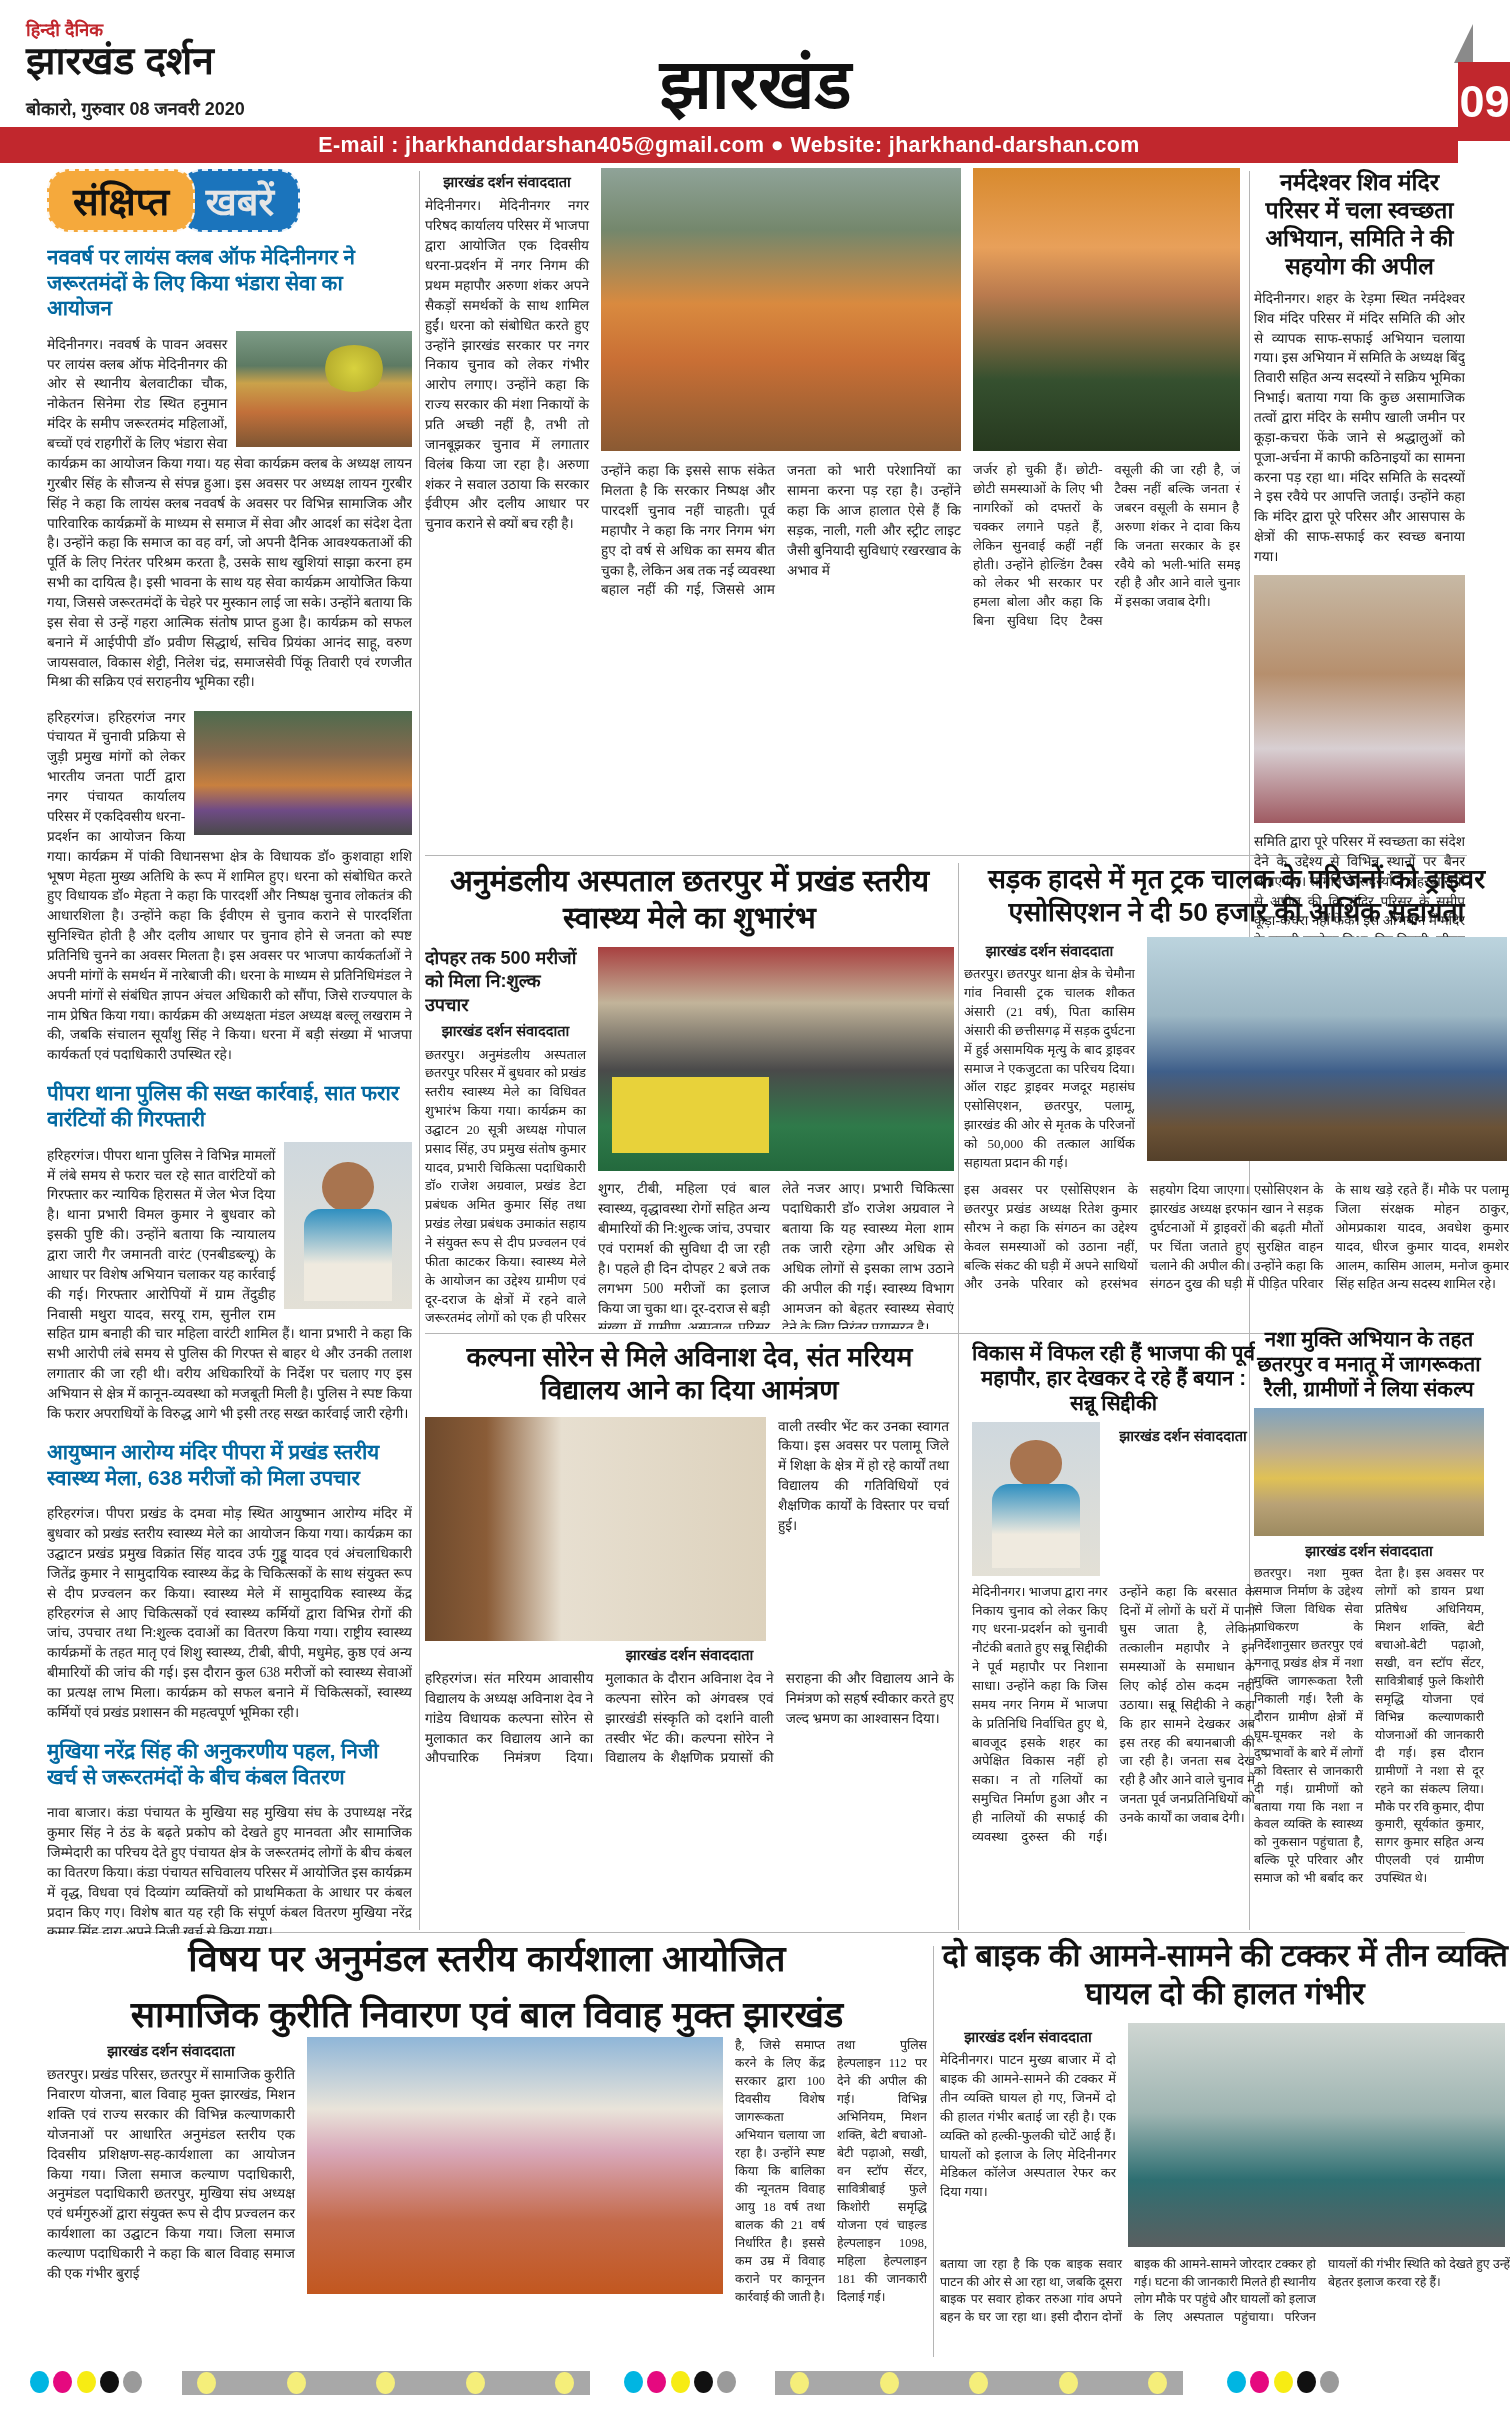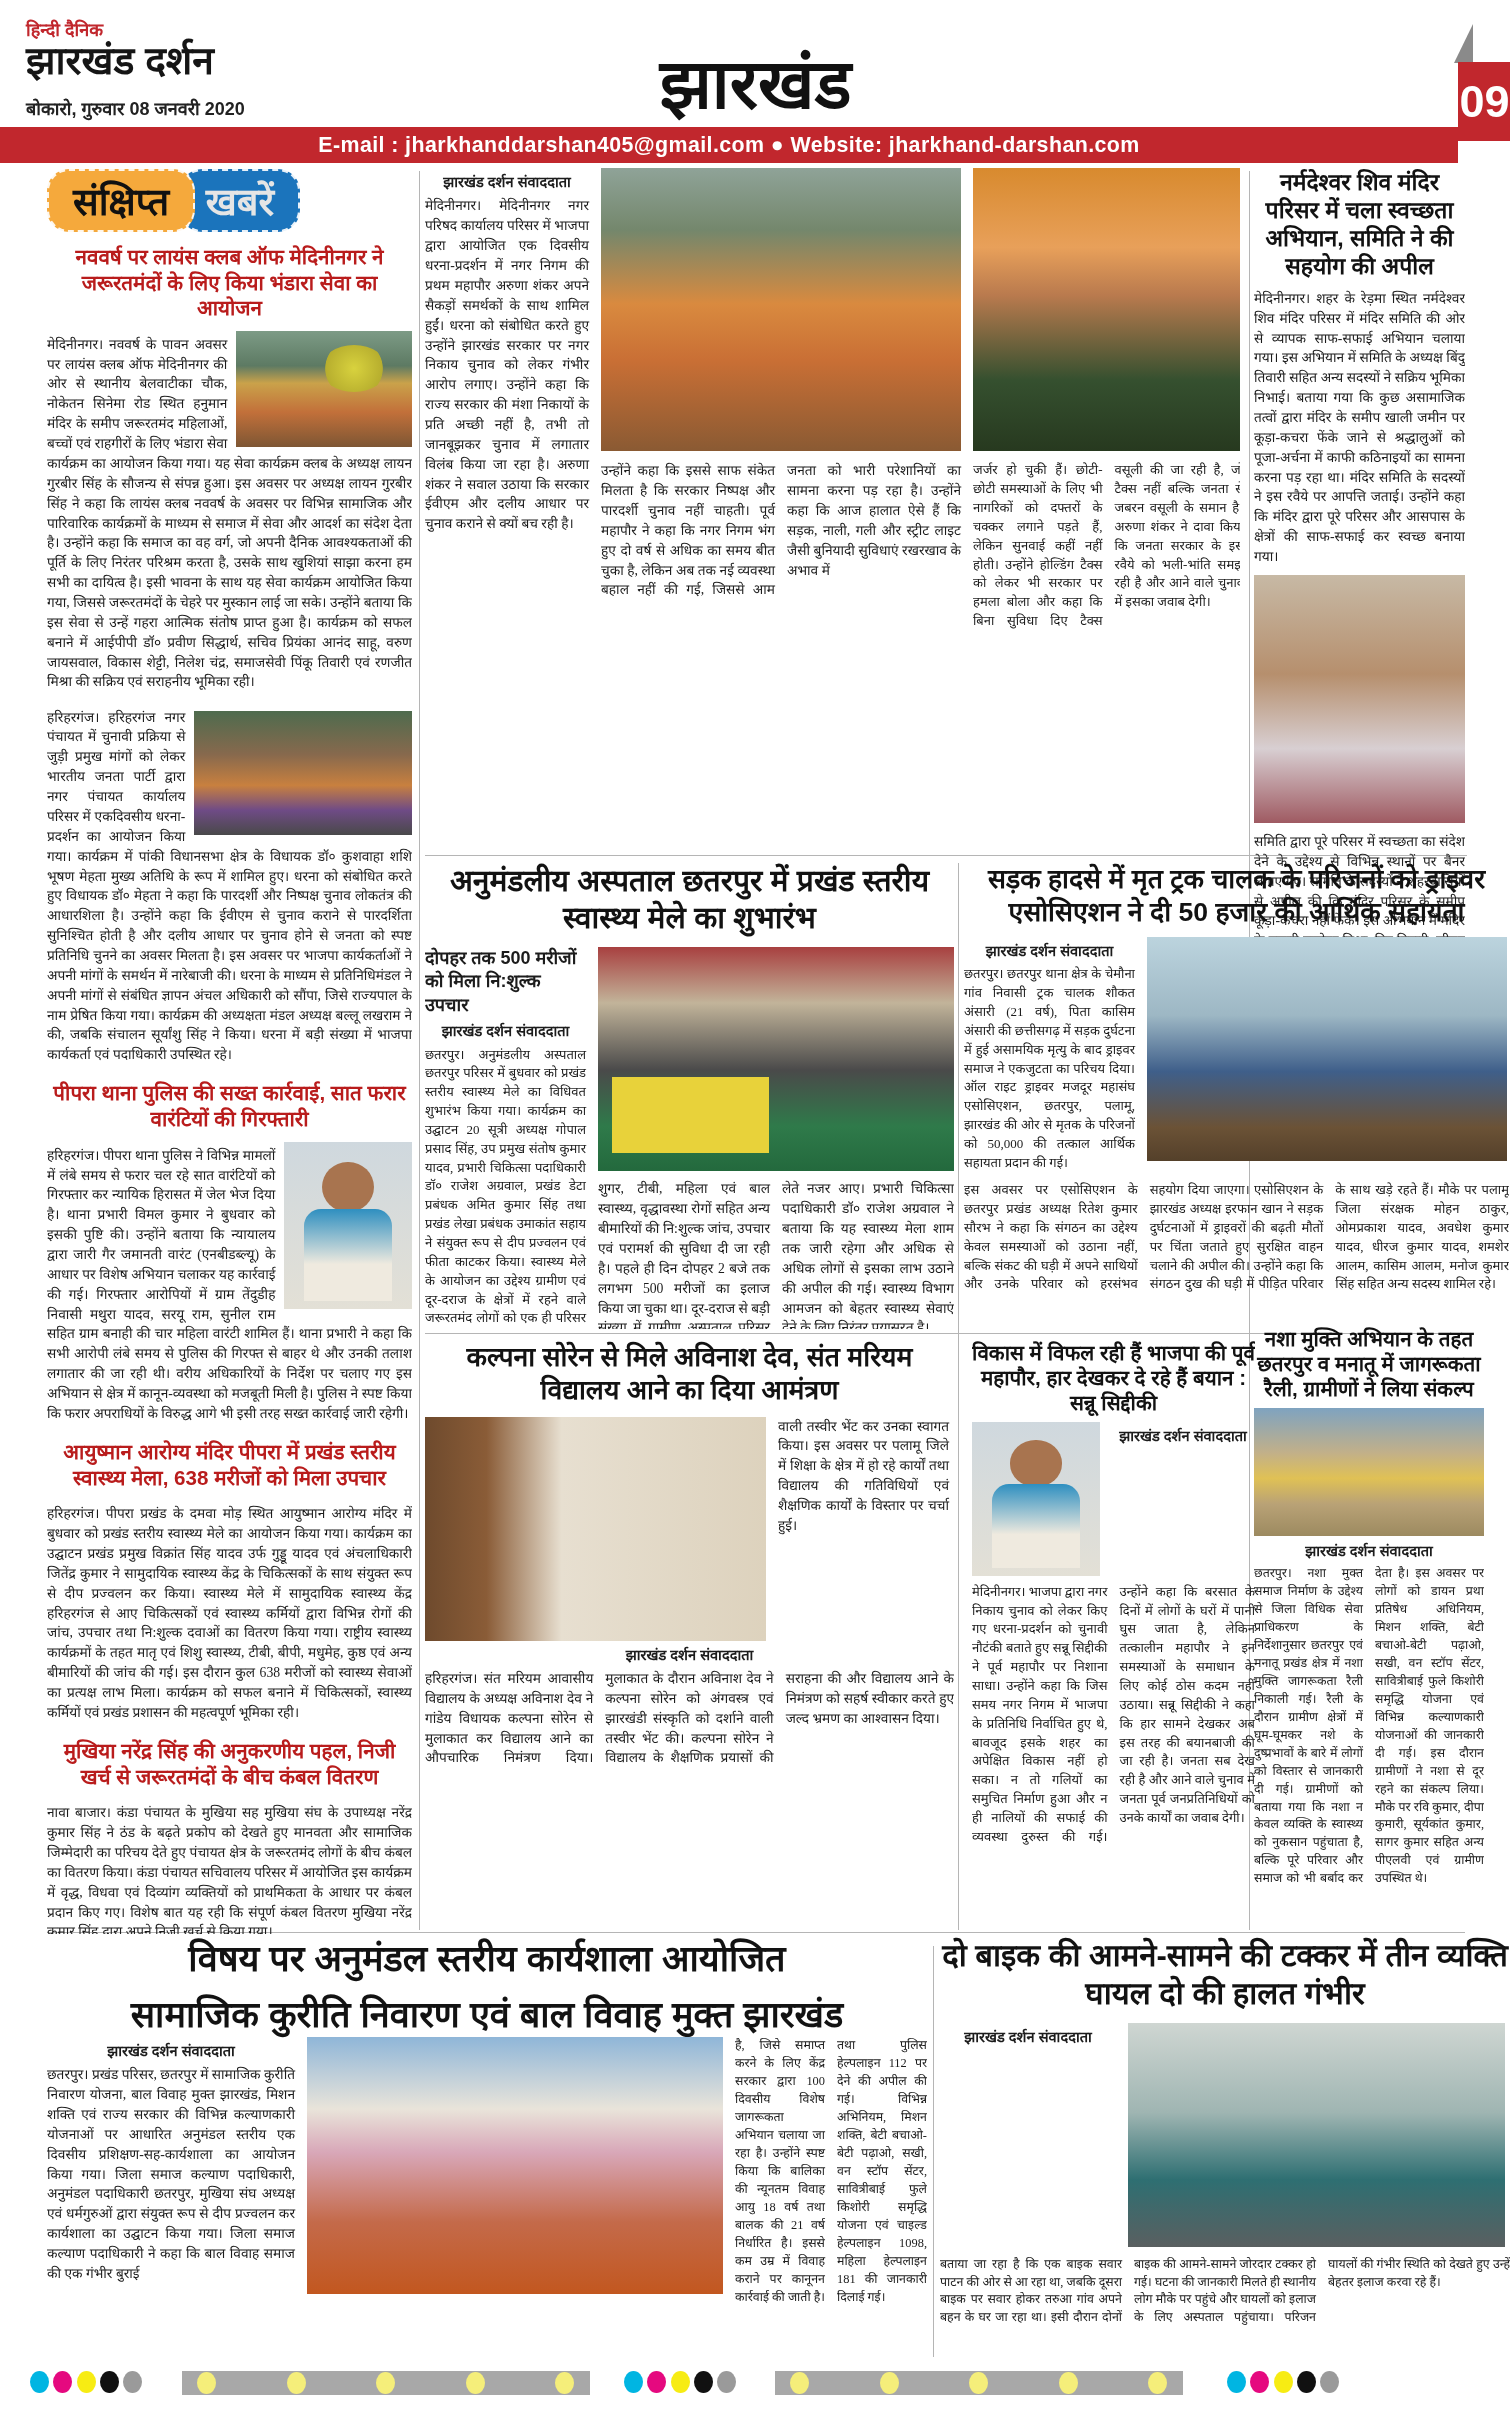--- a/index.html
+++ b/index.html
@@ -31,21 +31,21 @@
   .cols3{column-count:3;column-gap:12px;}
   .row{display:flex;gap:12px;}
   .divider{position:absolute;background:#b5b5b5;}
   
   .briefs-header{display:flex;align-items:center;margin:5.1px 0 12px;}
   .pill{font-family:"Liberation Sans",sans-serif;font-weight:bold;font-size:38px;
         padding:3.4px 24px;border-radius:22px;border:2.6px dashed rgba(255,255,255,.9);}
   .pill-orange{background:#f5a93c;color:#111;z-index:1;}
   .pill-blue{background:#1b74bc;color:#e5e5e5;margin-left:-15.4px;}
   .brief{margin-bottom:15.4px;}
-  .brief h3{font-family:"Liberation Sans",sans-serif;font-size:20.6px;line-height:1.25;margin:0 0 6.9px;color:#b91c1c;text-align:center;}
+  .brief h3{font-family:"Liberation Sans",sans-serif;font-size:20.6px;line-height:1.25;margin:0 0 6.9px;color:#0369a1;}
   .brief .fl-img{float:right;margin:3.4px 0 5.1px 8.6px;}
   
   .ph-crowd1{background:linear-gradient(180deg,#7d9b86 0%,#5d7a63 30%,#caa24a 45%,#c2703a 70%,#7d5634 100%);}
   .ph-crowd1:after{content:"";position:absolute;right:14%;top:12%;width:38%;height:40%;border-radius:50%;
         background:radial-gradient(circle,#d8d23e 0%,#b7ae2e 70%,transparent 72%);}
   .ph-dharna{background:linear-gradient(180deg,#4e6b4e 0%,#87694d 35%,#c8803f 60%,#6f4b86 80%,#494949 100%);}
   .ph-portrait{background:linear-gradient(180deg,#cfd8de 0%,#e3e0d6 100%);}
   .ph-portrait:before{content:"";position:absolute;left:30%;top:12%;width:40%;height:30%;border-radius:50%;background:#a8744f;}
   .ph-portrait:after{content:"";position:absolute;left:16%;top:40%;width:68%;height:55%;border-radius:17px 17px 0 0;
         background:linear-gradient(180deg,#2e8fc0 0%,#efeadf 60%);}
@@ -215,20 +215,21 @@
       <div class="photo ph-tent" style="width:416px;height:257px;"></div>
       <p class="body-text cols2" style="margin:0;width:192px;font-size:12.4px;">है, जिसे समाप्त करने के लिए केंद्र सरकार द्वारा 100 दिवसीय विशेष जागरूकता अभियान चलाया जा रहा है। उन्होंने स्पष्ट किया कि बालिका की न्यूनतम विवाह आयु 18 वर्ष तथा बालक की 21 वर्ष निर्धारित है। इससे कम उम्र में विवाह कराने पर कानूनन कार्रवाई की जाती है। तथा पुलिस हेल्पलाइन 112 पर देने की अपील की गई। विभिन्न अभिनियम, मिशन शक्ति, बेटी बचाओ-बेटी पढ़ाओ, सखी, वन स्टॉप सेंटर, सावित्रीबाई फुले किशोरी समृद्धि योजना एवं चाइल्ड हेल्पलाइन 1098, महिला हेल्पलाइन 181 की जानकारी दिलाई गई।</p>
     </div>
   </article>
 
   <article class="block" style="left:940px;top:1937px;width:570px;height:425px;">
     <h1 class="headline" style="font-size:31px;margin:0 0 10.3px;">दो बाइक की आमने-सामने की टक्कर में तीन व्यक्ति घायल दो की हालत गंभीर</h1>
     <div class="row">
       <div style="width:176px;flex:none;">
         <div class="byline">झारखंड दर्शन संवाददाता</div>
+        <p class="body-text" style="margin:0;font-size:13px;">मेदिनीनगर। पाटन मुख्य बाजार में दो बाइक की आमने-सामने की टक्कर में तीन व्यक्ति घायल हो गए, जिनमें दो की हालत गंभीर बताई जा रही है। एक व्यक्ति को हल्की-फुलकी चोटें आई हैं। घायलों को इलाज के लिए मेदिनीनगर मेडिकल कॉलेज अस्पताल रेफर कर दिया गया।</p>
       </div>
       <div class="photo ph-hosp" style="width:377px;height:224px;"></div>
     </div>
     <p class="body-text cols3" style="margin:8.6px 0 0;font-size:12.4px;">बताया जा रहा है कि एक बाइक सवार पाटन की ओर से आ रहा था, जबकि दूसरा बाइक पर सवार होकर तरुआ गांव अपने बहन के घर जा रहा था। इसी दौरान दोनों बाइक की आमने-सामने जोरदार टक्कर हो गई। घटना की जानकारी मिलते ही स्थानीय लोग मौके पर पहुंचे और घायलों को इलाज के लिए अस्पताल पहुंचाया। परिजन घायलों की गंभीर स्थिति को देखते हुए उन्हें बेहतर इलाज करवा रहे हैं।</p>
   </article>
 
   <div class="print-marks">
     <div class="dots" style="left:30px;">
       <span class="dot" style="background:#00b5e2;"></span>
         <span class="dot" style="background:#e5097f;"></span>

